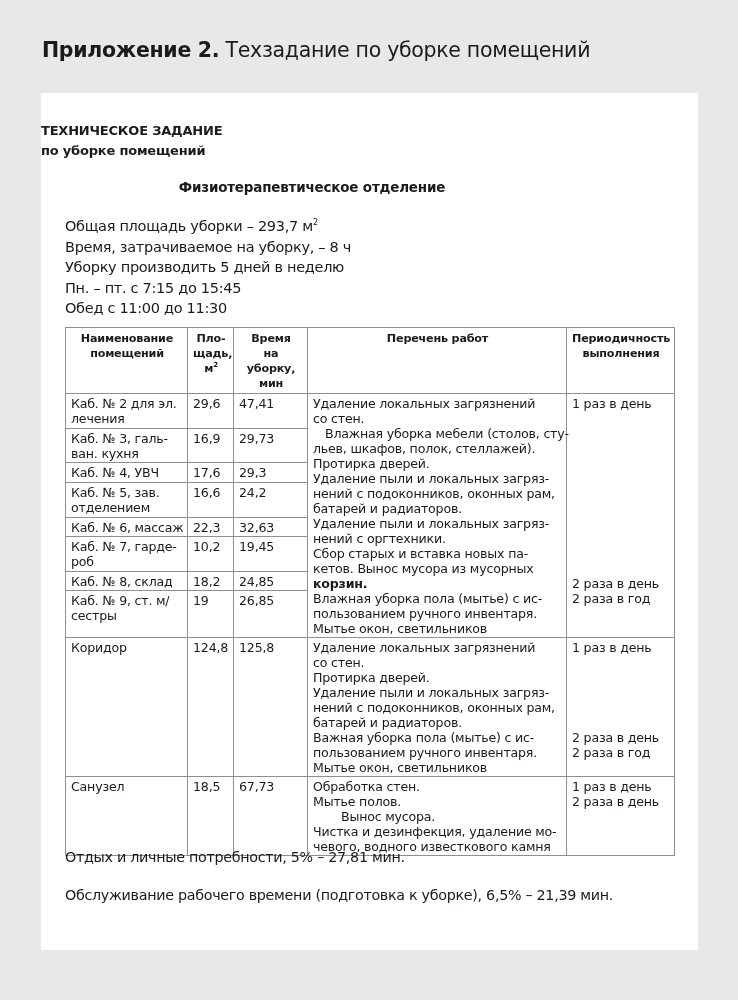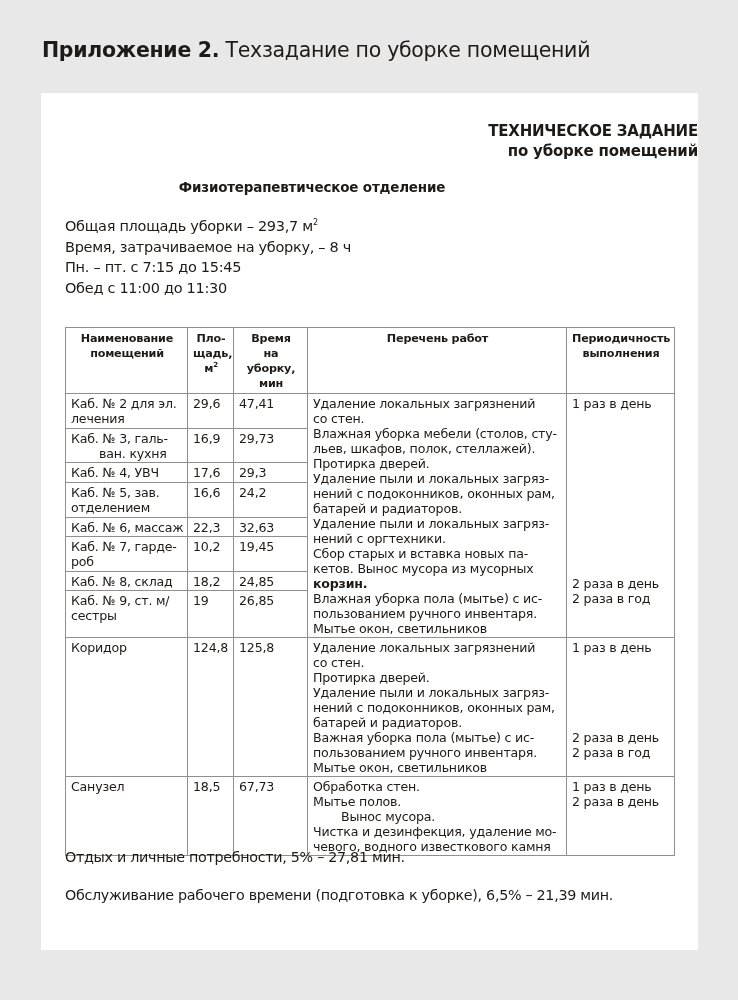--- a/index.html
+++ b/index.html
@@ -32,23 +32,23 @@
       top: 93px;
       width: 657px;
       height: 857px;
       background: #ffffff;
     }
     .doc-title {
       position: absolute;
       left: 0;
       width: 657px;
       top: 28px;
-      text-align: right;
+      text-align: left;
       font-weight: bold;
-      font-size: 15px;
+      font-size: 13px;
       line-height: 20px;
       letter-spacing: -0.2px;
     }
     .dept-title {
       position: absolute;
       left: 0;
       width: 542px;
       top: 86px;
       text-align: center;
       font-weight: bold;
@@ -110,20 +110,21 @@
   <div class="doc-title">
     <div>ТЕХНИЧЕСКОЕ ЗАДАНИЕ</div>
     <div>по уборке помещений</div>
   </div>
 
   <div class="dept-title">Физиотерапевтическое отделение</div>
 
   <div class="info">
     <div><span>Общая площадь уборки – 293,7 м</span><sup>2</sup></div>
     <div>Время, затрачиваемое на уборку, – 8 ч</div>
+    <div>Уборку производить 5 дней в неделю</div>
     <div>Пн. – пт. с 7:15 до 15:45</div>
     <div>Обед с 11:00 до 11:30</div>
   </div>
 
   <table class="rooms">
     <colgroup>
       <col style="width:122px">
       <col style="width:46px">
       <col style="width:74px">
       <col style="width:259px">
@@ -156,21 +157,21 @@
         <tr style="height: 31px;">
           <td>
             <div style="white-space: nowrap;">Каб. № 2 для эл.</div>
             <div style="white-space: nowrap;">лечения</div>
           </td>
           <td>29,6</td>
           <td>47,41</td>
           <td class="cell-lines" rowspan="8">
             <div style="min-height: 15px;">Удаление локальных загрязнений</div>
             <div style="min-height: 15px;">со стен.</div>
-            <div style="min-height: 15px;">Влажная уборка мебели (столов, сту-</div>
+            <div style="min-height: 15px; margin-left: 12px;">Влажная уборка мебели (столов, сту-</div>
             <div style="min-height: 15px;">льев, шкафов, полок, стеллажей).</div>
             <div style="min-height: 15px;">Протирка дверей.</div>
             <div style="min-height: 15px;">Удаление пыли и локальных загряз-</div>
             <div style="min-height: 15px;">нений с подоконников, оконных рам,</div>
             <div style="min-height: 15px;">батарей и радиаторов.</div>
             <div style="min-height: 15px;">Удаление пыли и локальных загряз-</div>
             <div style="min-height: 15px;">нений с оргтехники.</div>
             <div style="min-height: 15px;">Сбор старых и вставка новых па-</div>
             <div style="min-height: 15px;">кетов. Вынос мусора из мусорных</div>
             <div style="min-height: 15px; font-weight: bold;">корзин.</div>
@@ -193,21 +194,21 @@
             <div style="min-height: 15px;"></div>
             <div style="min-height: 15px;">2 раза в день</div>
             <div style="min-height: 15px;">2 раза в год</div>
             <div style="min-height: 15px;"></div>
             <div style="min-height: 15px;"></div>
           </td>
         </tr>
         <tr style="height: 31px;">
           <td>
             <div style="white-space: nowrap;">Каб. № 3, галь-</div>
-            <div style="white-space: nowrap; margin-left: 28px;">ван. кухня</div>
+            <div style="white-space: nowrap;">ван. кухня</div>
           </td>
           <td>16,9</td>
           <td>29,73</td>
         </tr>
         <tr style="height: 17px;">
           <td>
             <div style="white-space: nowrap;">Каб. № 4, УВЧ</div>
           </td>
           <td>17,6</td>
           <td>29,3</td>

